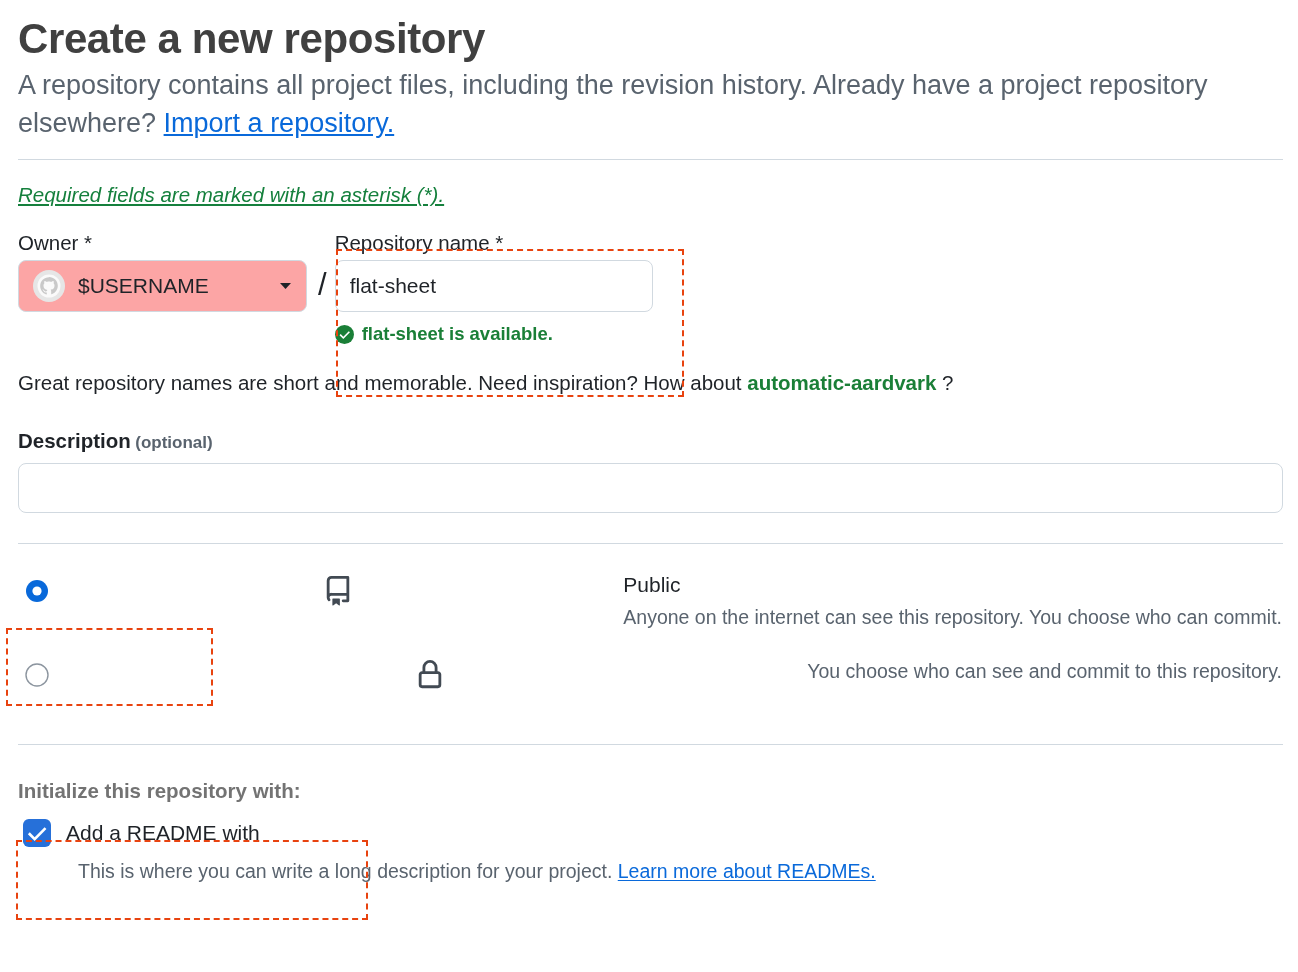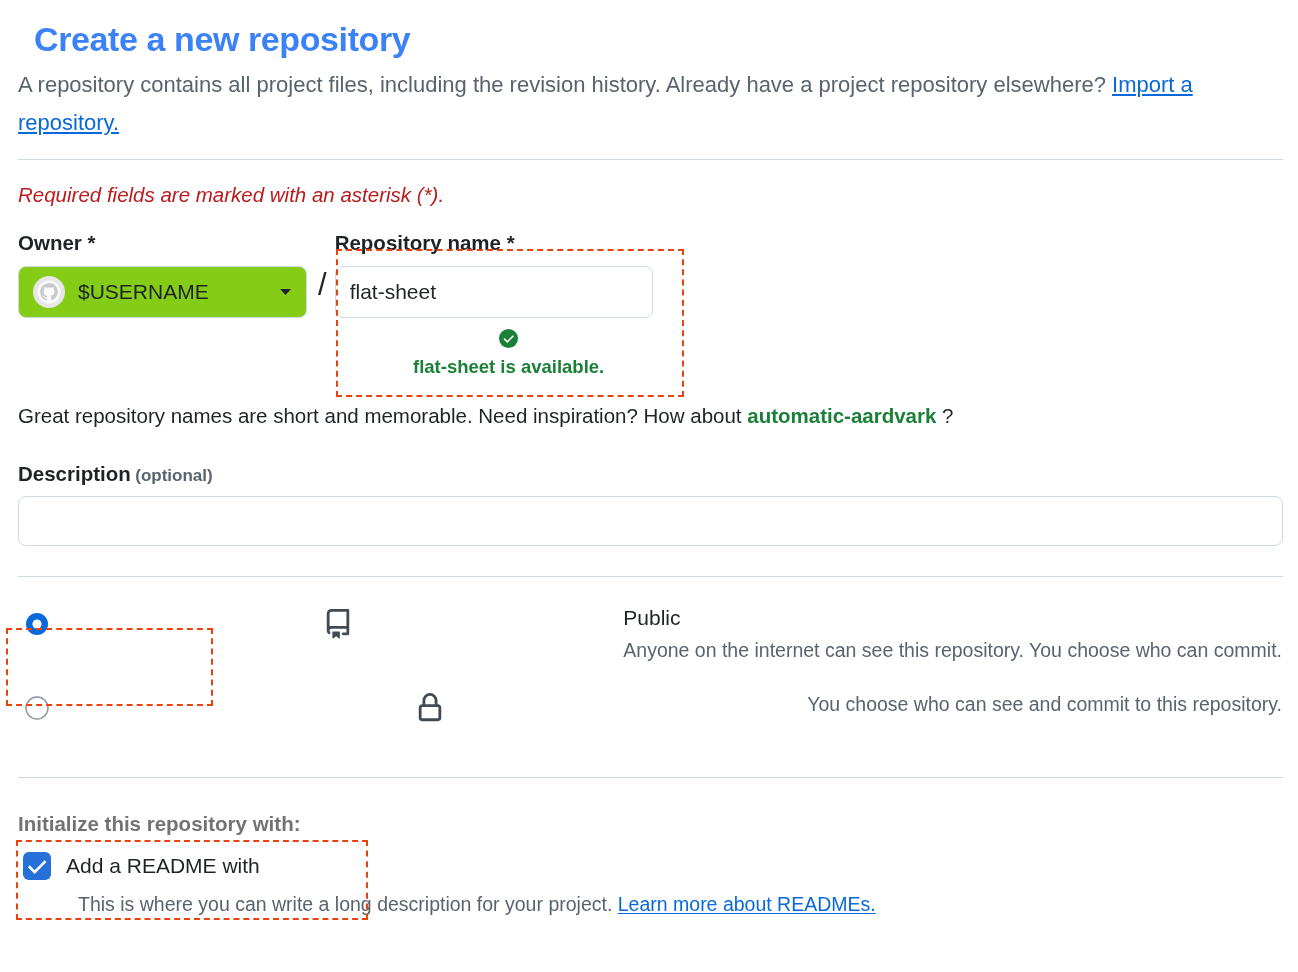--- a/index.html
+++ b/index.html
@@ -10,74 +10,75 @@
   body {
     width: 1298px; height: 972px;
     font-family: "Liberation Sans", sans-serif;
     color: #1f2328;
     -webkit-font-smoothing: antialiased;
     overflow: hidden;
   }
   .page { padding: 18px 16px 0 18px; position: relative; }
 
   h1.title {
-    font-size: 34px;
+    font-size: 42px;
     line-height: 42px;
     font-weight: bold;
     letter-spacing: -0.4px;
-    margin: 0 0 6px 16px;
-    color: #3b82f6;
+    margin: 0 0 6px 0;
+    color: #404040;
   }
   .intro {
-    font-size: 22px;
+    font-size: 27px;
     line-height: 38px;
     color: #59636e;
     max-width: 1250px;
     margin: 0;
   }
   a.link {
     color: #0969da;
     text-decoration: underline;
     text-underline-offset: 2px;
   }
   .divider {
     height: 1px;
     background: #d1d9e0;
     width: 1265px;
     margin: 17px 0 0 0;
   }
   .required-note {
     font-style: italic;
     font-size: 20.5px;
-    color: #b91c1c;
+    color: #15803d;
     margin: 23px 0 16px 0;
+    text-decoration: underline;
   }
 
   
   .name-row {
     display: flex;
     align-items: flex-start;
     margin-top: 24px;
     position: relative;
   }
   .owner-col { width: 290px; flex: none; }
   .field-label {
     font-size: 20.5px;
-    font-weight: bold;
-    color: #1f2328;
-    margin-bottom: 11px;
+    font-weight: normal;
+    color: #1f2328;
+    margin-bottom: 5px;
     display: block;
   }
   .owner-btn {
     display: flex;
     align-items: center;
     gap: 13px;
     height: 52px;
     padding: 0 14px;
-    background: #84cc16;
+    background: #fca5a5;
     border: 1px solid #d1d9e0;
     border-radius: 8px;
     width: 289px;
     cursor: pointer;
   }
   .avatar { width: 32px; height: 32px; flex: none; display: block; }
   .owner-name {
     font-size: 21px;
     color: #1f2328;
     flex: 1;
@@ -107,21 +108,20 @@
     outline: none;
   }
   .avail {
     display: flex;
     align-items: center;
     gap: 8px;
     margin-top: 11px;
     font-size: 18.5px;
     font-weight: bold;
     color: #1a7f37;
-    flex-direction: column;
   }
   .avail svg { flex: none; }
 
   .hint {
     font-size: 20.5px;
     color: #1f2328;
     margin-top: 26px;
   }
   .hint b { color: #1a7f37; font-weight: bold; }
 

